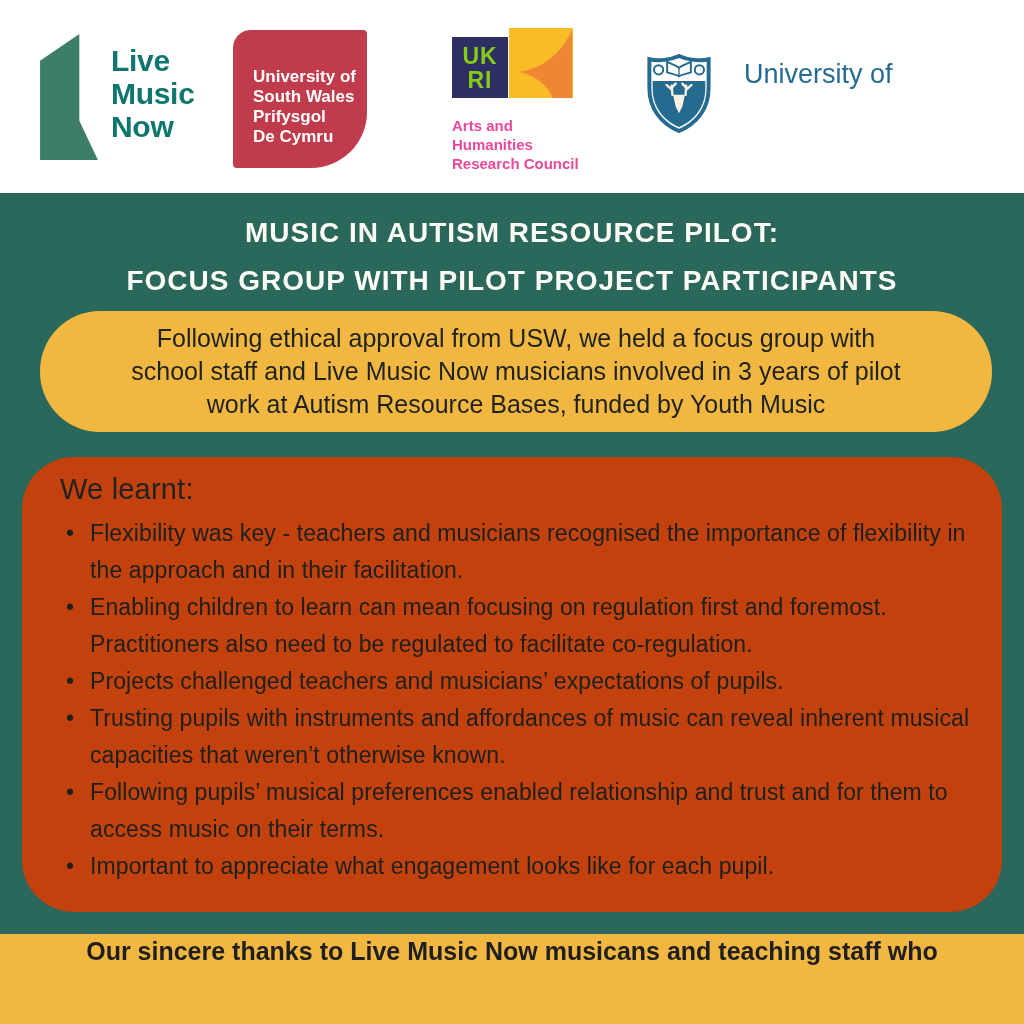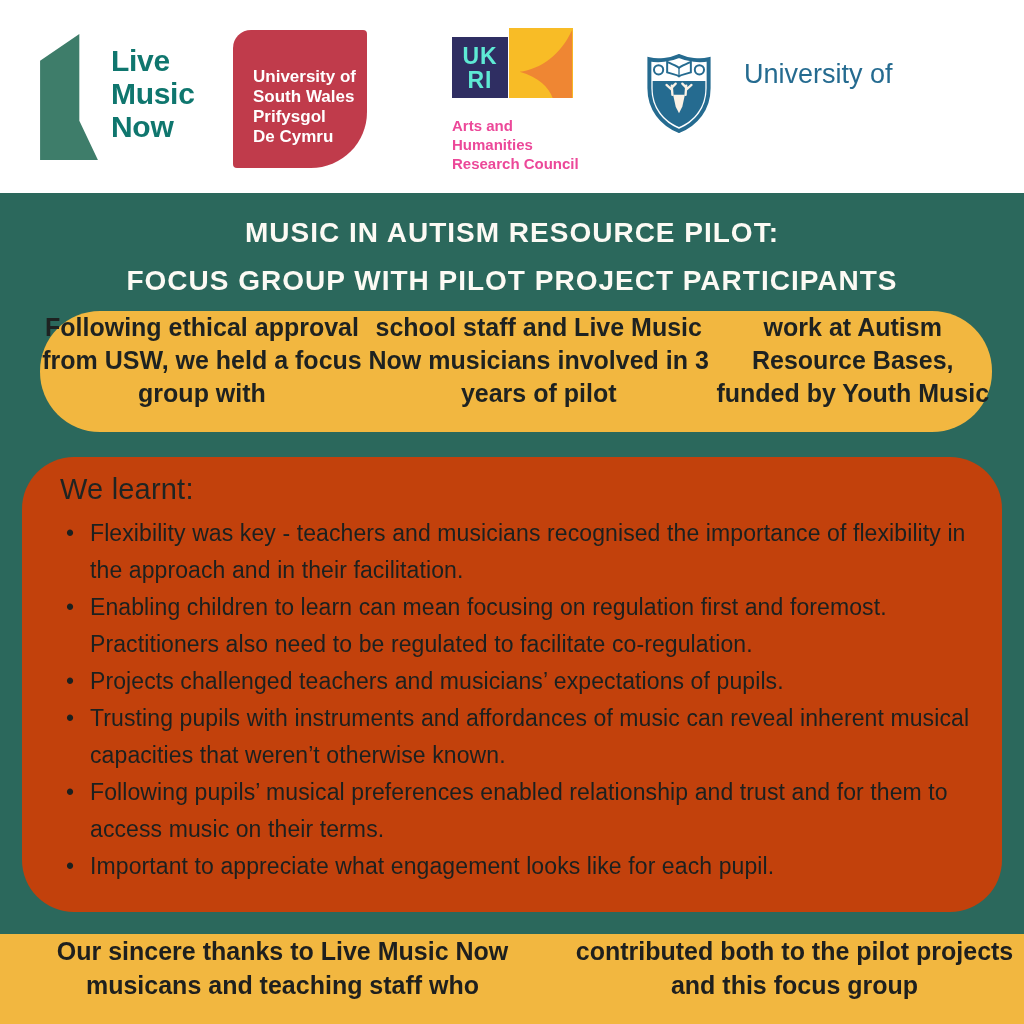--- a/index.html
+++ b/index.html
@@ -28,21 +28,21 @@
   .usw-text{
     padding-left:20px;padding-top:16px;
     color:#ffffff;font-weight:bold;font-size:17px;line-height:20px;
     white-space:pre-line;
   }
 
   .logo-ukri{position:absolute;left:452px;top:28px;}
   .ukri-squares{position:relative;height:72px;width:124px;}
   .ukri-navy{
     position:absolute;left:0;top:9px;width:56px;height:61px;background:#2F2E62;
-    color:#5eead4;font-weight:bold;font-size:23px;line-height:24px;
+    color:#84cc16;font-weight:bold;font-size:23px;line-height:24px;
     display:flex;align-items:center;justify-content:center;text-align:center;
     white-space:pre-line;letter-spacing:1px;
   }
   .ukri-yellow{position:absolute;left:57px;top:0;width:64px;height:70px;background:#F8BC26;overflow:hidden;}
   .ukri-council{
     margin-top:16px;color:#ec4899;font-weight:bold;font-size:15px;line-height:19px;
     white-space:pre-line;
   }
 
   .logo-soton{position:absolute;left:646px;top:54px;display:flex;align-items:flex-start;}
@@ -55,22 +55,22 @@
     position:absolute;top:193px;left:0;width:1024px;text-align:center;
     color:#FCFAF4;font-weight:bold;
   }
   .title-line{font-size:28px;line-height:48px;letter-spacing:1px;}
   .title-block{padding-top:16px;}
 
   
   .intro-box{
     position:absolute;left:40px;top:311px;width:952px;height:121px;
     background:#F2B740;border-radius:60px;
-    display:flex;justify-content:center;
-    text-align:center;color:#1E2221;font-weight:bold;
+    display:flex;flex-direction:column;justify-content:center;
+    text-align:center;color:#1E2221;font-weight:normal;
   }
   .intro-line{font-size:25px;line-height:33px;}
 
   
   .learn-box{
     position:absolute;left:22px;top:457px;width:980px;height:455px;
     background:#c2410c;border-radius:52px;box-sizing:border-box;
     padding:16px 26px 0 28px;color:#1C201F;
   }
   .learn-heading{
@@ -171,16 +171,15 @@
       <li>Enabling children to learn can mean focusing on regulation first and foremost. Practitioners also need to be regulated to facilitate co-regulation.</li>
       <li>Projects challenged teachers and musicians’ expectations of pupils.</li>
       <li>Trusting pupils with instruments and affordances of music can reveal inherent musical capacities that weren’t otherwise known.</li>
       <li>Following pupils’ musical preferences enabled relationship and trust and for them to access music on their terms.</li>
       <li>Important to appreciate what engagement looks like for each pupil.</li>
     </ul>
   </section>
 
   <footer class="thanks-band">
     <div class="thanks-line">Our sincere thanks to Live Music Now musicans and teaching staff who</div>
-    <div class="thanks-line">contributed both to the pilot projects and this focus group</div>
   </footer>
 
 </div>
 
 </body></html>

